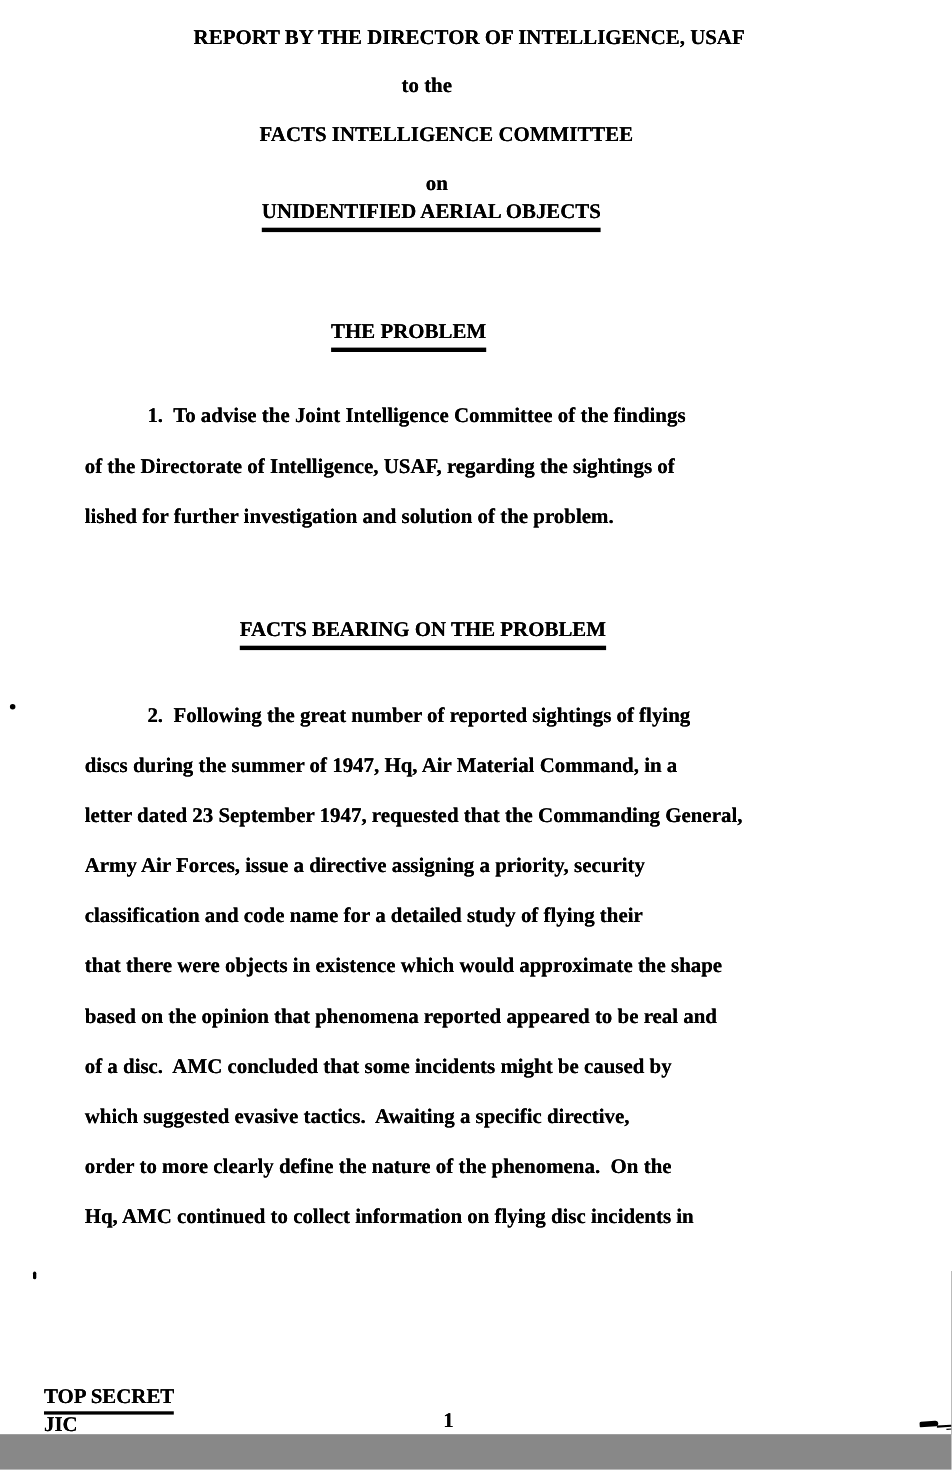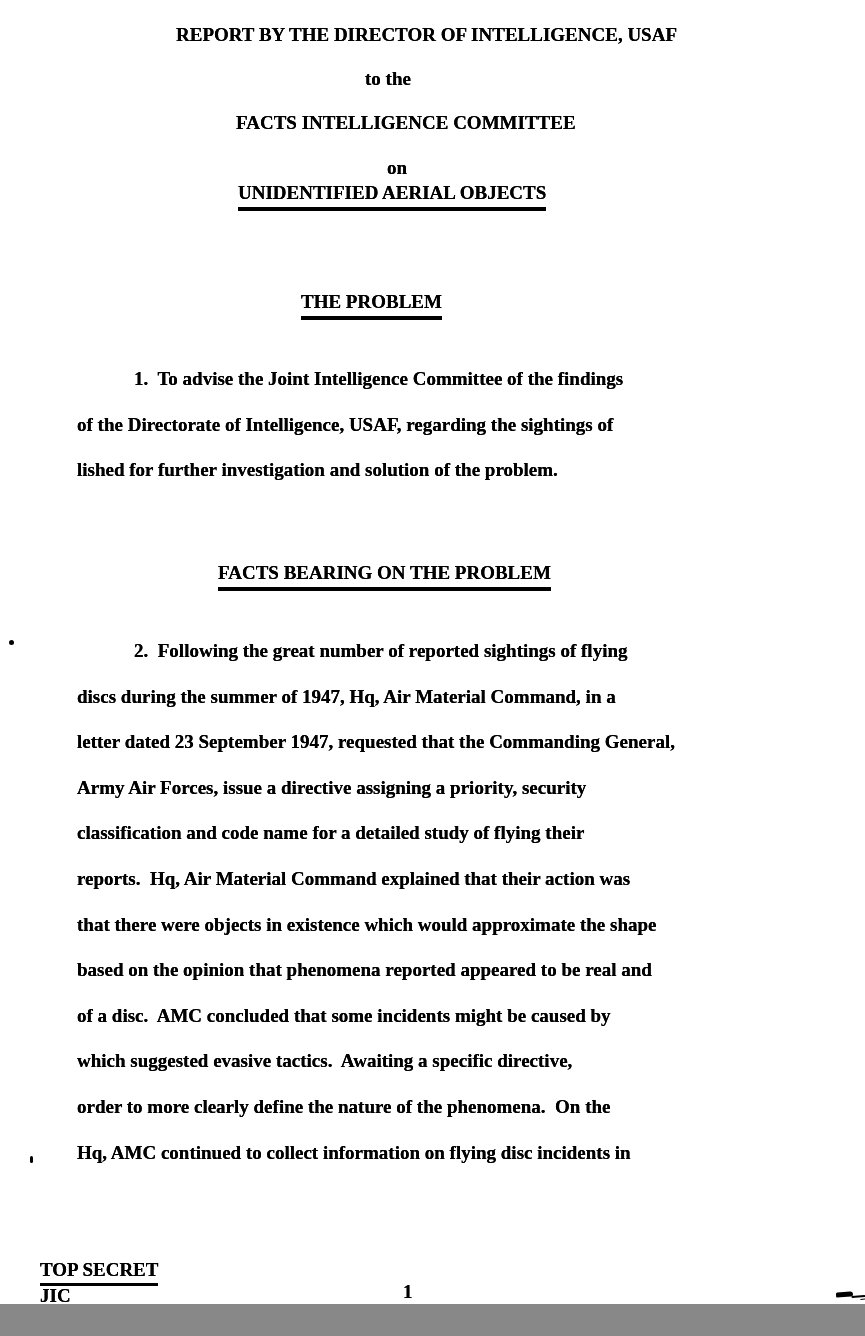--- a/index.html
+++ b/index.html
@@ -76,21 +76,20 @@
   </div>
 
   <div class="abs underlined" style="left:218px; top:562px">FACTS BEARING ON THE PROBLEM</div>
 
   <div class="para" id="para2">
     <div class="line indent">2.  Following the great number of reported sightings of flying</div>
     <div class="line">discs during the summer of 1947, Hq, Air Material Command, in a</div>
     <div class="line">letter dated 23 September 1947, requested that the Commanding General,</div>
     <div class="line">Army Air Forces, issue a directive assigning a priority, security</div>
     <div class="line">classification and code name for a detailed study of flying their</div>
-    <div class="line">reports.  Hq, Air Material Command explained that their action was</div>
     <div class="line">that there were objects in existence which would approximate the shape</div>
     <div class="line">based on the opinion that phenomena reported appeared to be real and</div>
     <div class="line">of a disc.  AMC concluded that some incidents might be caused by</div>
     <div class="line">which suggested evasive tactics.  Awaiting a specific directive,</div>
     <div class="line">order to more clearly define the nature of the phenomena.  On the</div>
     <div class="line">Hq, AMC continued to collect information on flying disc incidents in</div>
   </div>
 
   <div class="abs footer-underlined" style="left:40px; top:1259px">TOP SECRET</div>
   <div class="abs" style="left:40px; top:1285px">JIC</div>

